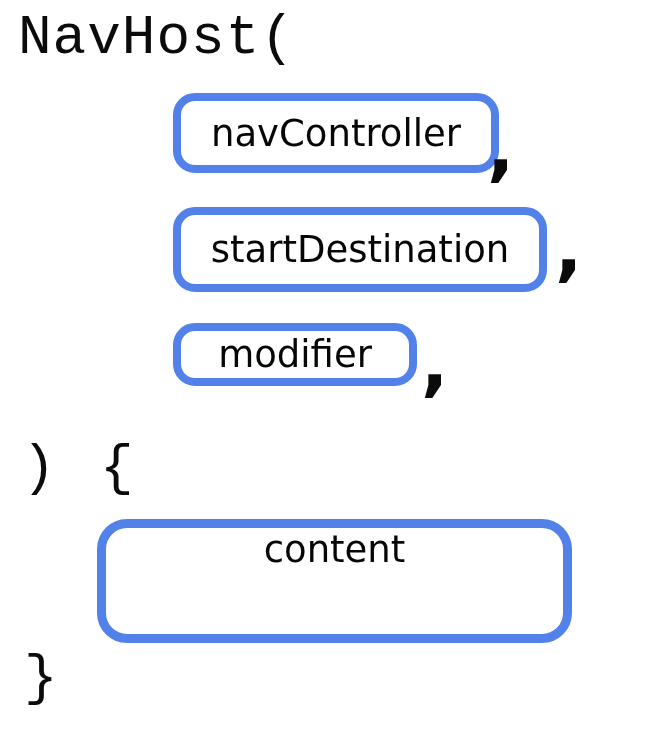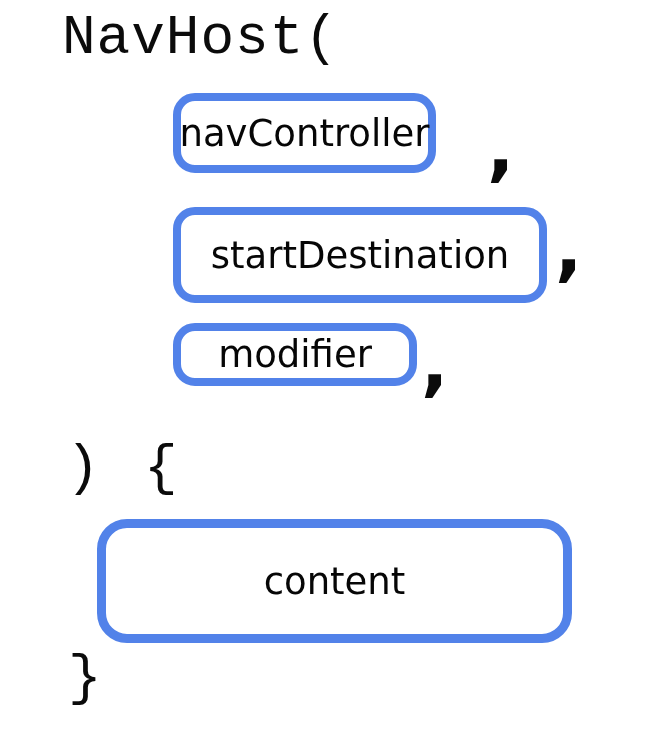--- a/index.html
+++ b/index.html
@@ -17,21 +17,20 @@
   }
   .mono {
     position: absolute;
     font-family: "Liberation Mono", monospace;
     font-weight: 400;
     font-size: 56px;
     line-height: 1.1;
     color: #0b0b0b;
     letter-spacing: 1px;
     white-space: pre;
-    margin-left: 44px;
   }
   .param-box {
     position: absolute;
     box-sizing: border-box;
     border: 8px solid #5282e9;
     border-radius: 22px;
     background: #ffffff;
     display: flex;
     align-items: center;
     justify-content: center;
@@ -55,26 +54,26 @@
     position: absolute;
     box-sizing: border-box;
     left: 97px;
     top: 519px;
     width: 475px;
     height: 124px;
     border: 9px solid #5282e9;
     border-radius: 30px;
     background: #ffffff;
     display: flex;
-    align-items: center;
+    align-items: flex-start;
     justify-content: center;
   }
   
-  .box-navcontroller   { left: 173px; top: 93px;  width: 263px; height: 80px; }
-  .box-startdest       { left: 173px; top: 207px; width: 374px; height: 96px; }
+  .box-navcontroller   { left: 173px; top: 93px;  width: 326px; height: 80px; }
+  .box-startdest       { left: 173px; top: 207px; width: 374px; height: 85px; }
   .box-modifier        { left: 173px; top: 323px; width: 244px; height: 63px; }
   .header-text         { left: 18px;  top: 8px; }
   .close-paren-text    { left: 22px;  top: 438px; }
   .open-brace-text     { left: 100px; top: 438px; }
   .close-brace-text    { left: 24px;  top: 648px; }
   .comma-1             { left: 487px; top: 112px; }
   .comma-2             { left: 555px; top: 212px; }
   .comma-3             { left: 421px; top: 327px; }
 </style>
 </head>

